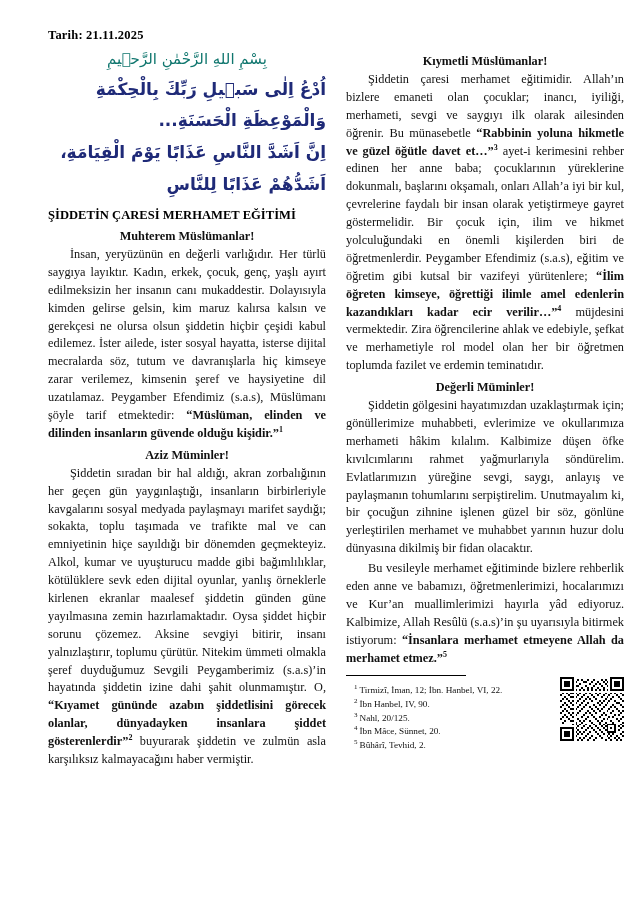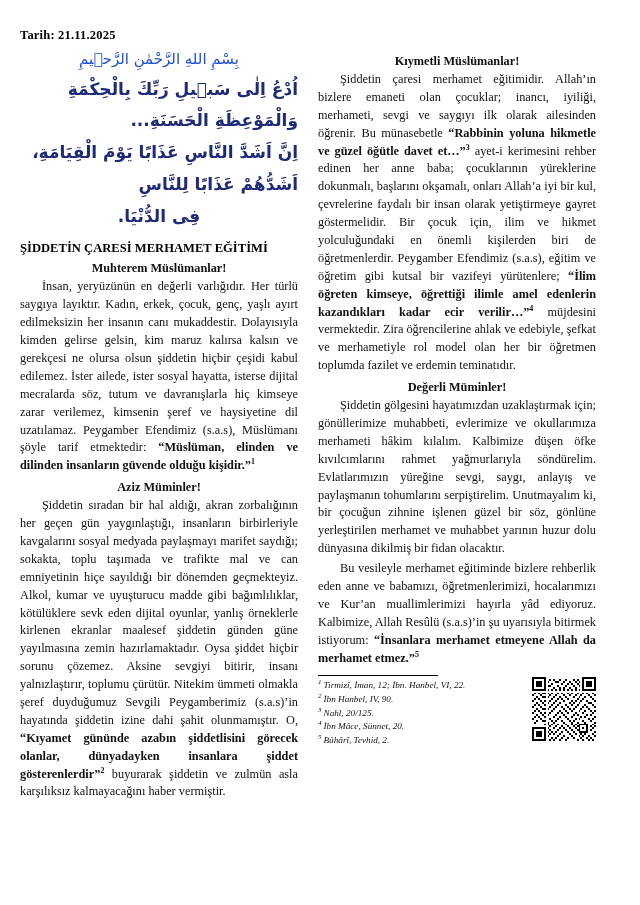--- a/index.html
+++ b/index.html
@@ -6,21 +6,21 @@
     margin: 0;
     padding: 0;
     background: #ffffff;
   }
   .page {
     position: relative;
     width: 640px;
     height: 905px;
     background: #ffffff;
     box-sizing: border-box;
-    padding: 28px 32px 18px 20px;
+    padding: 28px 32px 18px 48px;
     font-family: "Liberation Serif", "DejaVu Serif", serif;
     color: #111111;
     overflow: hidden;
   }
 
   
   .date-line {
     font-family: "Liberation Serif", "DejaVu Serif", serif;
     font-weight: bold;
     font-size: 12.5px;
@@ -37,21 +37,21 @@
     align-items: flex-start;
   }
   .col {
     width: 278px;
     flex: 0 0 278px;
   }
 
   
   .basmala {
     text-align: center;
-    color: #1d4ed8;
+    color: #0f766e;
     font-family: "DejaVu Sans", sans-serif;
     font-size: 15px;
     line-height: 1.1;
     margin: 2px 0 6px 0;
     direction: rtl;
     letter-spacing: -1px;
   }
   .ayah {
     direction: rtl;
     text-align: center;
@@ -109,25 +109,24 @@
     position: relative;
   }
   .fn-rule {
     width: 120px;
     height: 1px;
     background: #000000;
     margin: 0 0 3px 0;
   }
   .fn-list {
     list-style: none;
-    margin: 0;
+    margin: 8px;
     padding: 0;
     font-size: 9.2px;
     line-height: 1.48;
-    font-style: italic;
   }
   .fn-list li {
     margin: 0;
     white-space: nowrap;
   }
   .fn-num {
     font-size: 7px;
     vertical-align: super;
     line-height: 0;
     margin-right: 2px;
@@ -161,21 +160,20 @@
   <div class="date-line">Tarih: 21.11.2025</div>
 
   <div class="columns">
 
     <div class="col">
 
       <div class="basmala">بِسْمِ اللهِ الرَّحْمٰنِ الرَّحٖيمِ</div>
 
       <div class="ayah right">اُدْعُ اِلٰى سَبٖيلِ رَبِّكَ بِالْحِكْمَةِ وَالْمَوْعِظَةِ الْحَسَنَةِ...</div>
       <div class="ayah right">اِنَّ اَشَدَّ النَّاسِ عَذَابًا يَوْمَ الْقِيَامَةِ، اَشَدُّهُمْ عَذَابًا لِلنَّاسِ</div>
-      <div class="ayah center">فِى الدُّنْيَا.</div>
 
       <div class="sermon-title">ŞİDDETİN ÇARESİ MERHAMET EĞİTİMİ</div>
 
       <div class="subheading">Muhterem Müslümanlar!</div>
 
       <p class="body"><span>İnsan, yeryüzünün en değerli varlığıdır. Her türlü saygıya layıktır. Kadın, erkek, çocuk, genç, yaşlı ayırt edilmeksizin her insanın canı mukaddestir. Dolayısıyla kimden gelirse gelsin, kim maruz kalırsa kalsın ve gerekçesi ne olursa olsun şiddetin hiçbir çeşidi kabul edilemez. İster ailede, ister sosyal hayatta, isterse dijital mecralarda söz, tutum ve davranışlarla hiç kimseye zarar verilemez, kimsenin şeref ve haysiyetine dil uzatılamaz. Peygamber Efendimiz (s.a.s), Müslümanı şöyle tarif etmektedir:</span> <span class="q">“Müslüman, elinden ve dilinden insanların güvende olduğu kişidir.”</span><sup>1</sup></p>
 
       <div class="subheading">Aziz Müminler!</div>
 
       <p class="body"><span>Şiddetin sıradan bir hal aldığı, akran zorbalığının her geçen gün yaygınlaştığı, insanların birbirleriyle kavgalarını sosyal medyada paylaşmayı marifet saydığı; sokakta, toplu taşımada ve trafikte mal ve can emniyetinin hiçe sayıldığı bir dönemden geçmekteyiz. Alkol, kumar ve uyuşturucu madde gibi bağımlılıklar, kötülüklere sevk eden dijital oyunlar, yanlış örneklerle kirlenen ekranlar maalesef şiddetin günden güne yayılmasına zemin hazırlamaktadır. Oysa şiddet hiçbir sorunu çözemez. Aksine sevgiyi bitirir, insanı yalnızlaştırır, toplumu çürütür. Nitekim ümmeti olmakla şeref duyduğumuz Sevgili Peygamberimiz (s.a.s)’in hayatında şiddetin izine dahi şahit olunmamıştır. O,</span> <span class="q">“Kıyamet gününde azabın şiddetlisini görecek olanlar, dünyadayken insanlara şiddet gösterenlerdir”</span><sup>2</sup> <span>buyurarak şiddetin ve zulmün asla karşılıksız kalmayacağını haber vermiştir.</span></p>

